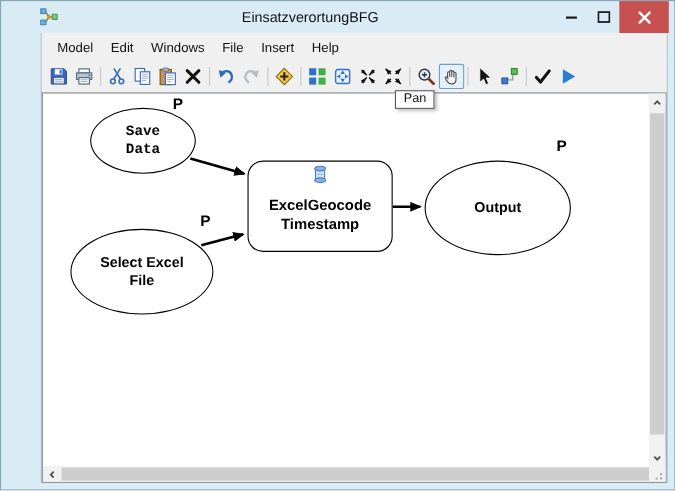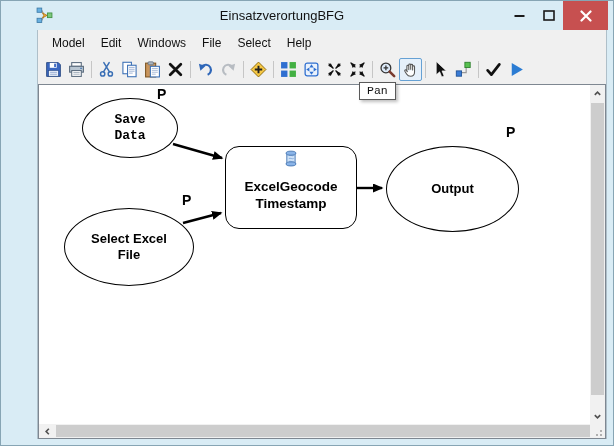--- a/index.html
+++ b/index.html
@@ -58,21 +58,21 @@
   .sb-down  { bottom:0; left:0; width:15px; height:16px; }
   .sb-left  { left:0; top:0; width:16px; height:14px; }
   .sb-right { right:0; top:0; width:16px; height:14px; }
   .thumb-v { position:absolute; left:1px; right:1px; top:18px; height:292px; background:#cdcdcd; }
   .thumb-h { position:absolute; top:1px; bottom:1px; left:17px; width:545px; background:#cdcdcd; }
 
   
   .tooltip {
     position:absolute; left:358px; top:81px; z-index:40;
     background:#fff; border:1px solid #5a5a5a; padding:1px 7px 2px;
-    font-size:11.5px; color:#111; box-shadow:2px 2px 3px rgba(0,0,0,.25); white-space:nowrap;font-family:Liberation Mono, monospace;
+    font-size:11.5px; color:#111; box-shadow:2px 2px 3px rgba(0,0,0,.25); white-space:nowrap;
   }
 </style>
 </head>
 <body>
 
 <div class="window">
 
   <div class="titlebar">
     <svg class="appicon" viewBox="0 0 16 16">
       <path d="M5.5 3 L7.5 7.2 M5.5 12.8 L7.5 8.6 M9.5 8 L11 8" stroke="#9a9a9a" stroke-width="1"></path>
@@ -101,21 +101,21 @@
     </div>
   </div>
 
   <div class="client">
 
     <div class="menubar">
       <span class="menu-item">Model</span>
       <span class="menu-item">Edit</span>
       <span class="menu-item">Windows</span>
       <span class="menu-item">File</span>
-      <span class="menu-item">Select</span>
+      <span class="menu-item">Insert</span>
       <span class="menu-item">Help</span>
     </div>
 
     <div class="toolbar">
       <div class="tbtn">
         <svg class="ticon" viewBox="0 0 16 16">
           <path d="M1.5 1.5 h11 l2 2 v11 h-13 z" fill="#3a67c0" stroke="#27477f" stroke-width="0.8"></path>
           <rect x="4.5" y="1.8" width="6.5" height="4.6" fill="#fff"></rect>
           <rect x="8.6" y="2.5" width="1.7" height="3.2" fill="#3a67c0"></rect>
           <rect x="3.5" y="9" width="9" height="5.3" fill="#e9eff9" stroke="#27477f" stroke-width="0.5"></rect>

